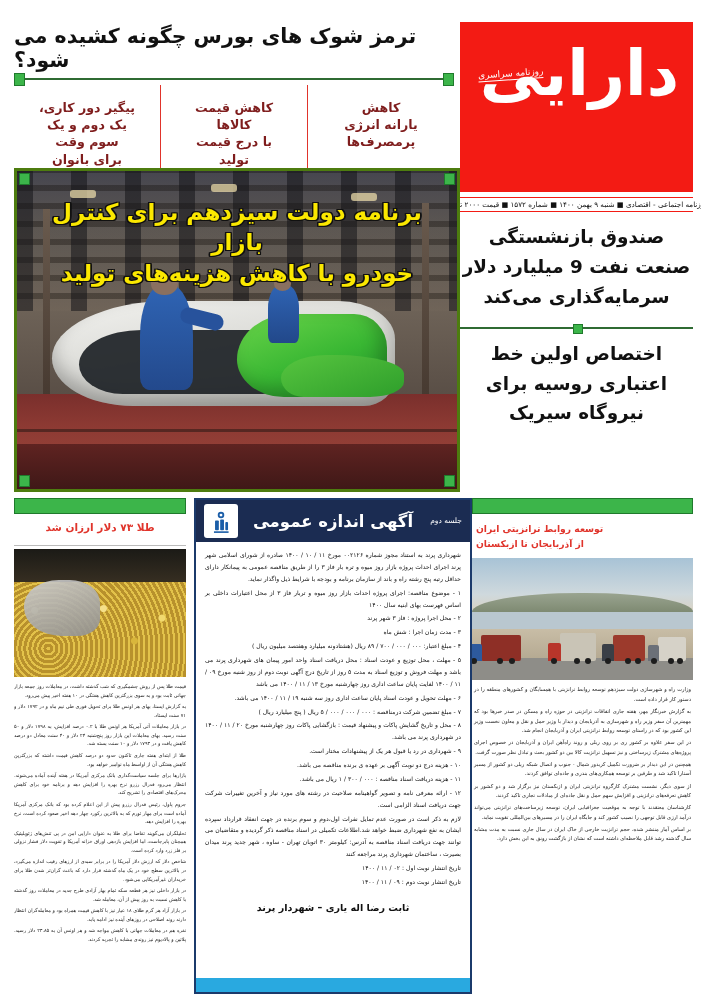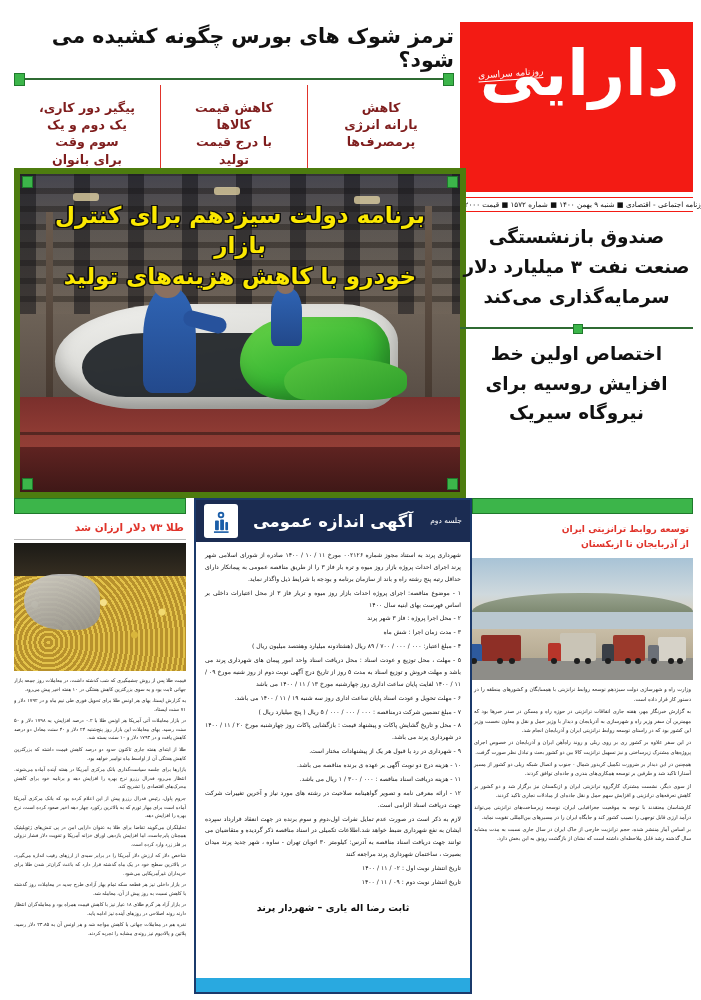--- a/index.html
+++ b/index.html
@@ -33,37 +33,37 @@
   .infobar{
     position:absolute;right:8px;top:197px;width:233px;height:13px;
     border-top:1px solid #f31b14;border-bottom:1px solid #f31b14;
     display:flex;align-items:center;justify-content:center;
     font-size:7.2px;direction:rtl;white-space:nowrap;color:#111;
   }
 
   
   .hz{position:absolute;left:14px;top:24px;width:440px;}
   .lead-headline{
-    text-align:right;font-size:20.5px;font-weight:bold;direction:rtl;
+    text-align:left;font-size:20.5px;font-weight:bold;direction:rtl;
     color:#111;letter-spacing:-.3px;padding-bottom:6px;
   }
   .rule-green{height:1.5px;background:#2f6b33;position:relative;margin:0 0 5px 0;}
   .sq{position:absolute;width:9px;height:11px;background:#3cb54a;border:1px solid #1f7a2c;top:-5px;}
   .sq.r{right:0;} .sq.l{left:0;}
 
   .tri{display:flex;direction:rtl;gap:0;margin-top:2px;}
   .tri .cell{flex:1;text-align:center;direction:rtl;padding:2px 6px 8px 6px;position:relative;}
   .tri .cell + .cell{border-right:1.6px solid #e0342b;}
   .tri .cell p{margin:12px;font-size:12.6px;font-weight:bold;line-height:1.38;color:#7f1d1d;}
   .tri .cell .sqb{position:absolute;right:2px;bottom:-4px;width:8px;height:9px;background:#3cb54a;border:1px solid #1f7a2c;}
 
   
   .photo-main{
     position:absolute;left:14px;top:168px;width:440px;height:318px;
-    border:6px solid #4d7c0f;overflow:hidden;background:#2b2b30;
+    border:3px solid #4d7c0f;overflow:hidden;background:#2b2b30;
   }
   .pm-sky{position:absolute;left:0;top:0;width:100%;height:46%;
     background:linear-gradient(180deg,#3f3f48 0%,#56504b 40%,#6b5f52 100%);}
   .pm-beams{position:absolute;left:0;top:0;width:100%;height:46%;
     background:
       repeating-linear-gradient(90deg,rgba(20,20,24,.55) 0 16px,rgba(255,255,255,0) 16px 54px),
       repeating-linear-gradient(0deg,rgba(30,26,22,.35) 0 6px,rgba(255,255,255,.04) 6px 18px);}
   .pm-lamp{position:absolute;width:26px;height:8px;background:#e9d9a8;border-radius:3px;opacity:.75;filter:blur(.6px);}
   .pm-floor{position:absolute;left:0;bottom:0;width:100%;height:30%;
     background:linear-gradient(180deg,#7a2f2c 0%,#8d3a33 35%,#a0493e 100%);}
@@ -114,22 +114,22 @@
   .rule-thin{height:1.4px;background:#2f6b33;position:relative;margin:4px 0 4px 0;}
   .rule-thin .dot{position:absolute;left:50%;top:-3.5px;margin-left:-4px;width:8px;height:8px;background:#3cb54a;border:1px solid #1f7a2c;}
 
   
   .lower{position:absolute;left:0;top:492px;width:701px;height:508px;}
 
   
   .gold-col{position:absolute;left:14px;top:6px;width:172px;height:496px;}
   .band-green{height:14px;background:#3cb54a;border:1px solid #1f7a2c;}
   .band-title{
-    text-align:right;direction:rtl;font-size:10.5px;font-weight:bold;color:#e0342b;
-    padding:7px 2px 6px 2px;border-bottom:1px solid #bbb;
+    text-align:center;direction:rtl;font-size:10.5px;font-weight:bold;color:#e0342b;
+    padding:7px 2px 12px 2px;border-bottom:1px solid #bbb;
   }
   .gold-photo{
     position:relative;width:100%;height:128px;margin-top:3px;overflow:hidden;background:#6b5a23;
   }
   .gp-dark{position:absolute;left:0;top:0;width:100%;height:30%;background:linear-gradient(180deg,#1b1a16,#3a3123);}
   .gp-grain{position:absolute;left:0;bottom:0;width:100%;height:74%;
     background:
       radial-gradient(circle at 12% 30%,#f0d76a 0 3px,rgba(0,0,0,0) 4px),
       radial-gradient(circle at 30% 55%,#e7c84f 0 3px,rgba(0,0,0,0) 4px),
       radial-gradient(circle at 52% 28%,#f5e08a 0 3px,rgba(0,0,0,0) 4px),
@@ -169,21 +169,21 @@
   .tender-body p{margin:0 0 2px 0;}
   .tender-sign{
     direction:rtl;text-align:center;font-size:9.6px;font-weight:bold;
     padding:8px 0 4px 0;color:#111;
   }
   .tender-foot{position:absolute;left:0;bottom:0;width:100%;height:14px;background:#29a9e0;}
 
   
   .rbot{position:absolute;right:8px;top:6px;width:221px;height:496px;}
   .rbot-title{
-    direction:rtl;text-align:right;font-size:9.2px;font-weight:bold;color:#e0342b;
+    direction:rtl;text-align:left;font-size:9.2px;font-weight:bold;color:#e0342b;
     line-height:1.6;padding:8px 4px 7px 4px;
   }
   .rbot-photo{position:relative;width:100%;height:122px;overflow:hidden;background:#b9c7cf;}
   .rb-sky{position:absolute;left:0;top:0;width:100%;height:42%;
     background:linear-gradient(180deg,#a8c3d6 0%,#cfd9dd 70%,#d8d3c6 100%);}
   .rb-hill{position:absolute;left:0;top:28%;width:100%;height:16%;
     background:linear-gradient(180deg,#9aa490,#7e8a72);
     border-radius:50% 50% 0 0/100% 100% 0 0;}
   .rb-ground{position:absolute;left:0;bottom:0;width:100%;height:42%;
     background:linear-gradient(180deg,#c8bda6 0%,#a89c84 100%);}
@@ -257,25 +257,25 @@
     <div class="pm-worker2h"></div>
     <div class="pm-rail"></div>
     <div class="pm-corner" style="left:2px;top:2px;"></div>
     <div class="pm-corner" style="right:2px;top:2px;"></div>
     <div class="pm-corner" style="left:2px;bottom:2px;"></div>
     <div class="pm-corner" style="right:2px;bottom:2px;"></div>
     <div class="pm-headline">برنامه دولت سیزدهم برای کنترل بازار<br>خودرو با کاهش هزینه‌های تولید</div>
   </div>
 
   <div class="rcol">
-    <div class="rhead">صندوق بازنشستگی صنعت نفت ۳ میلیارد دلار سرمایه‌گذاری می‌کند</div>
+    <div class="rhead">صندوق بازنشستگی صنعت نفت 9 میلیارد دلار سرمایه‌گذاری می‌کند</div>
     <div class="rule-thin">
       <span class="dot"></span>
     </div>
-    <div class="rhead">اختصاص اولین خط افزایش روسیه برای نیروگاه سیریک</div>
+    <div class="rhead">اختصاص اولین خط اعتباری روسیه برای نیروگاه سیریک</div>
   </div>
 
   <div class="lower">
 
     <div class="gold-col">
       <div class="band-green"></div>
       <div class="band-title">طلا ۷۳ دلار ارزان شد</div>
       <div class="gold-photo">
         <div class="gp-dark"></div>
         <div class="gp-grain"></div>

